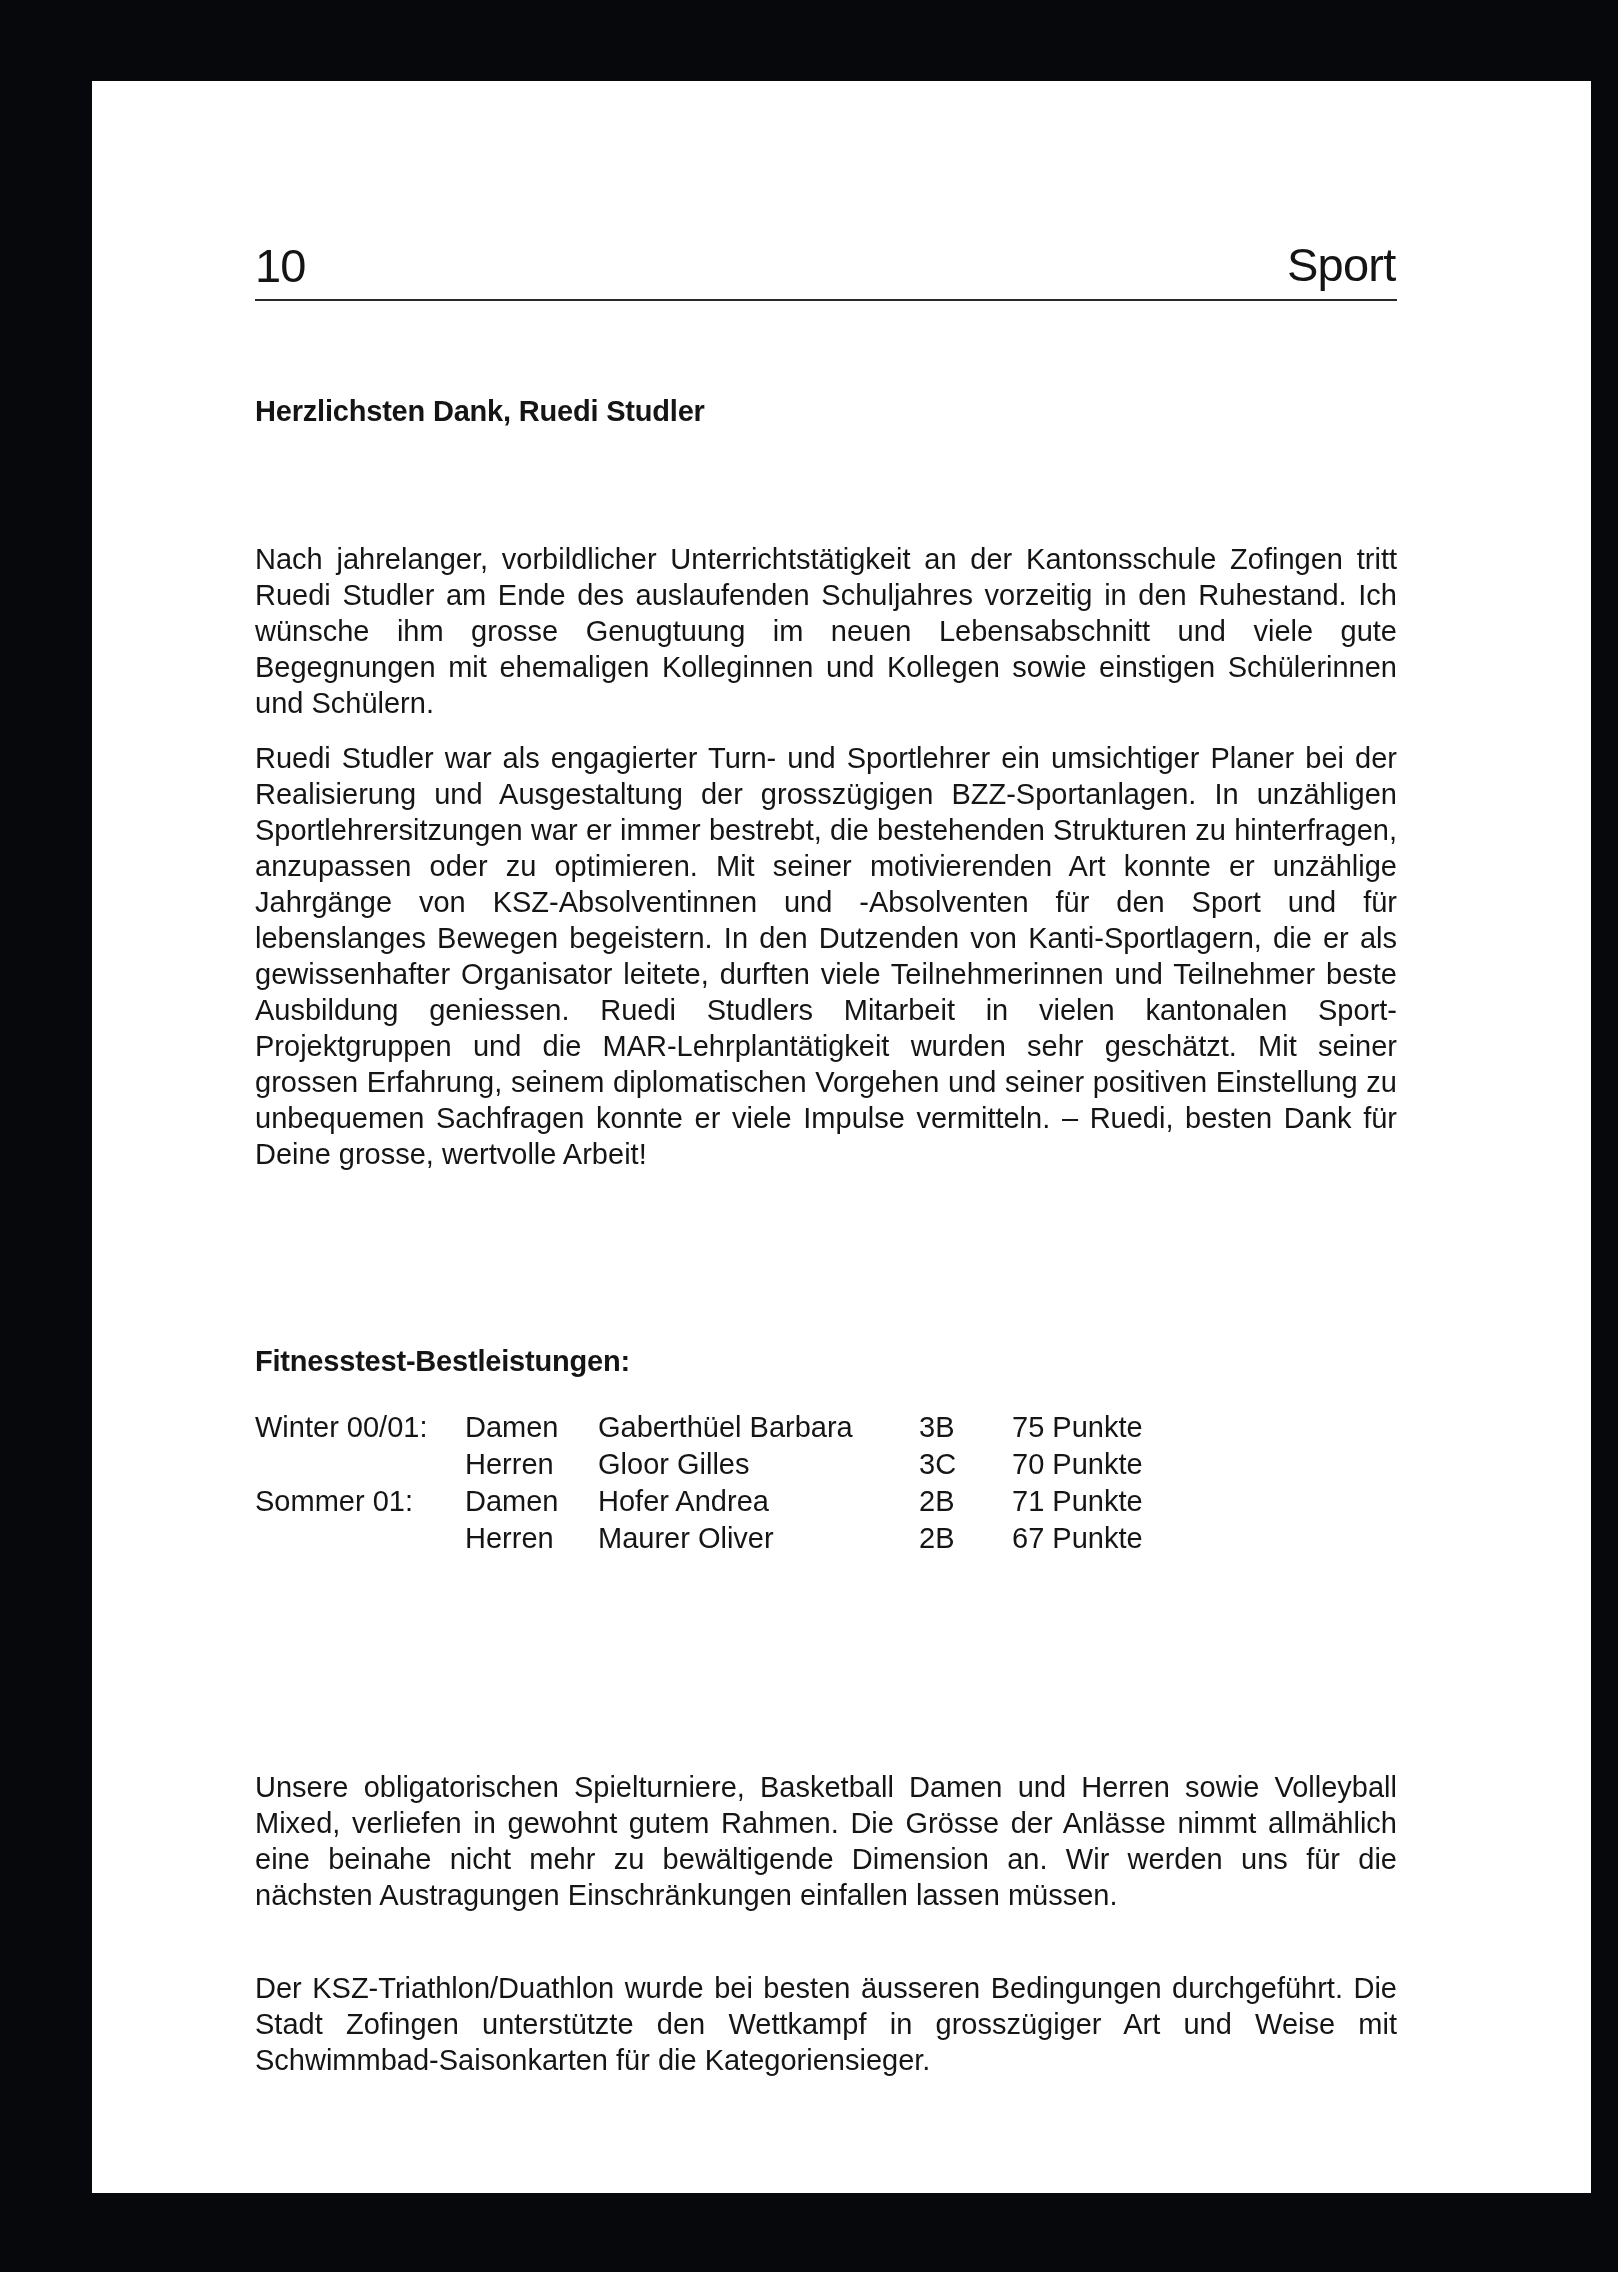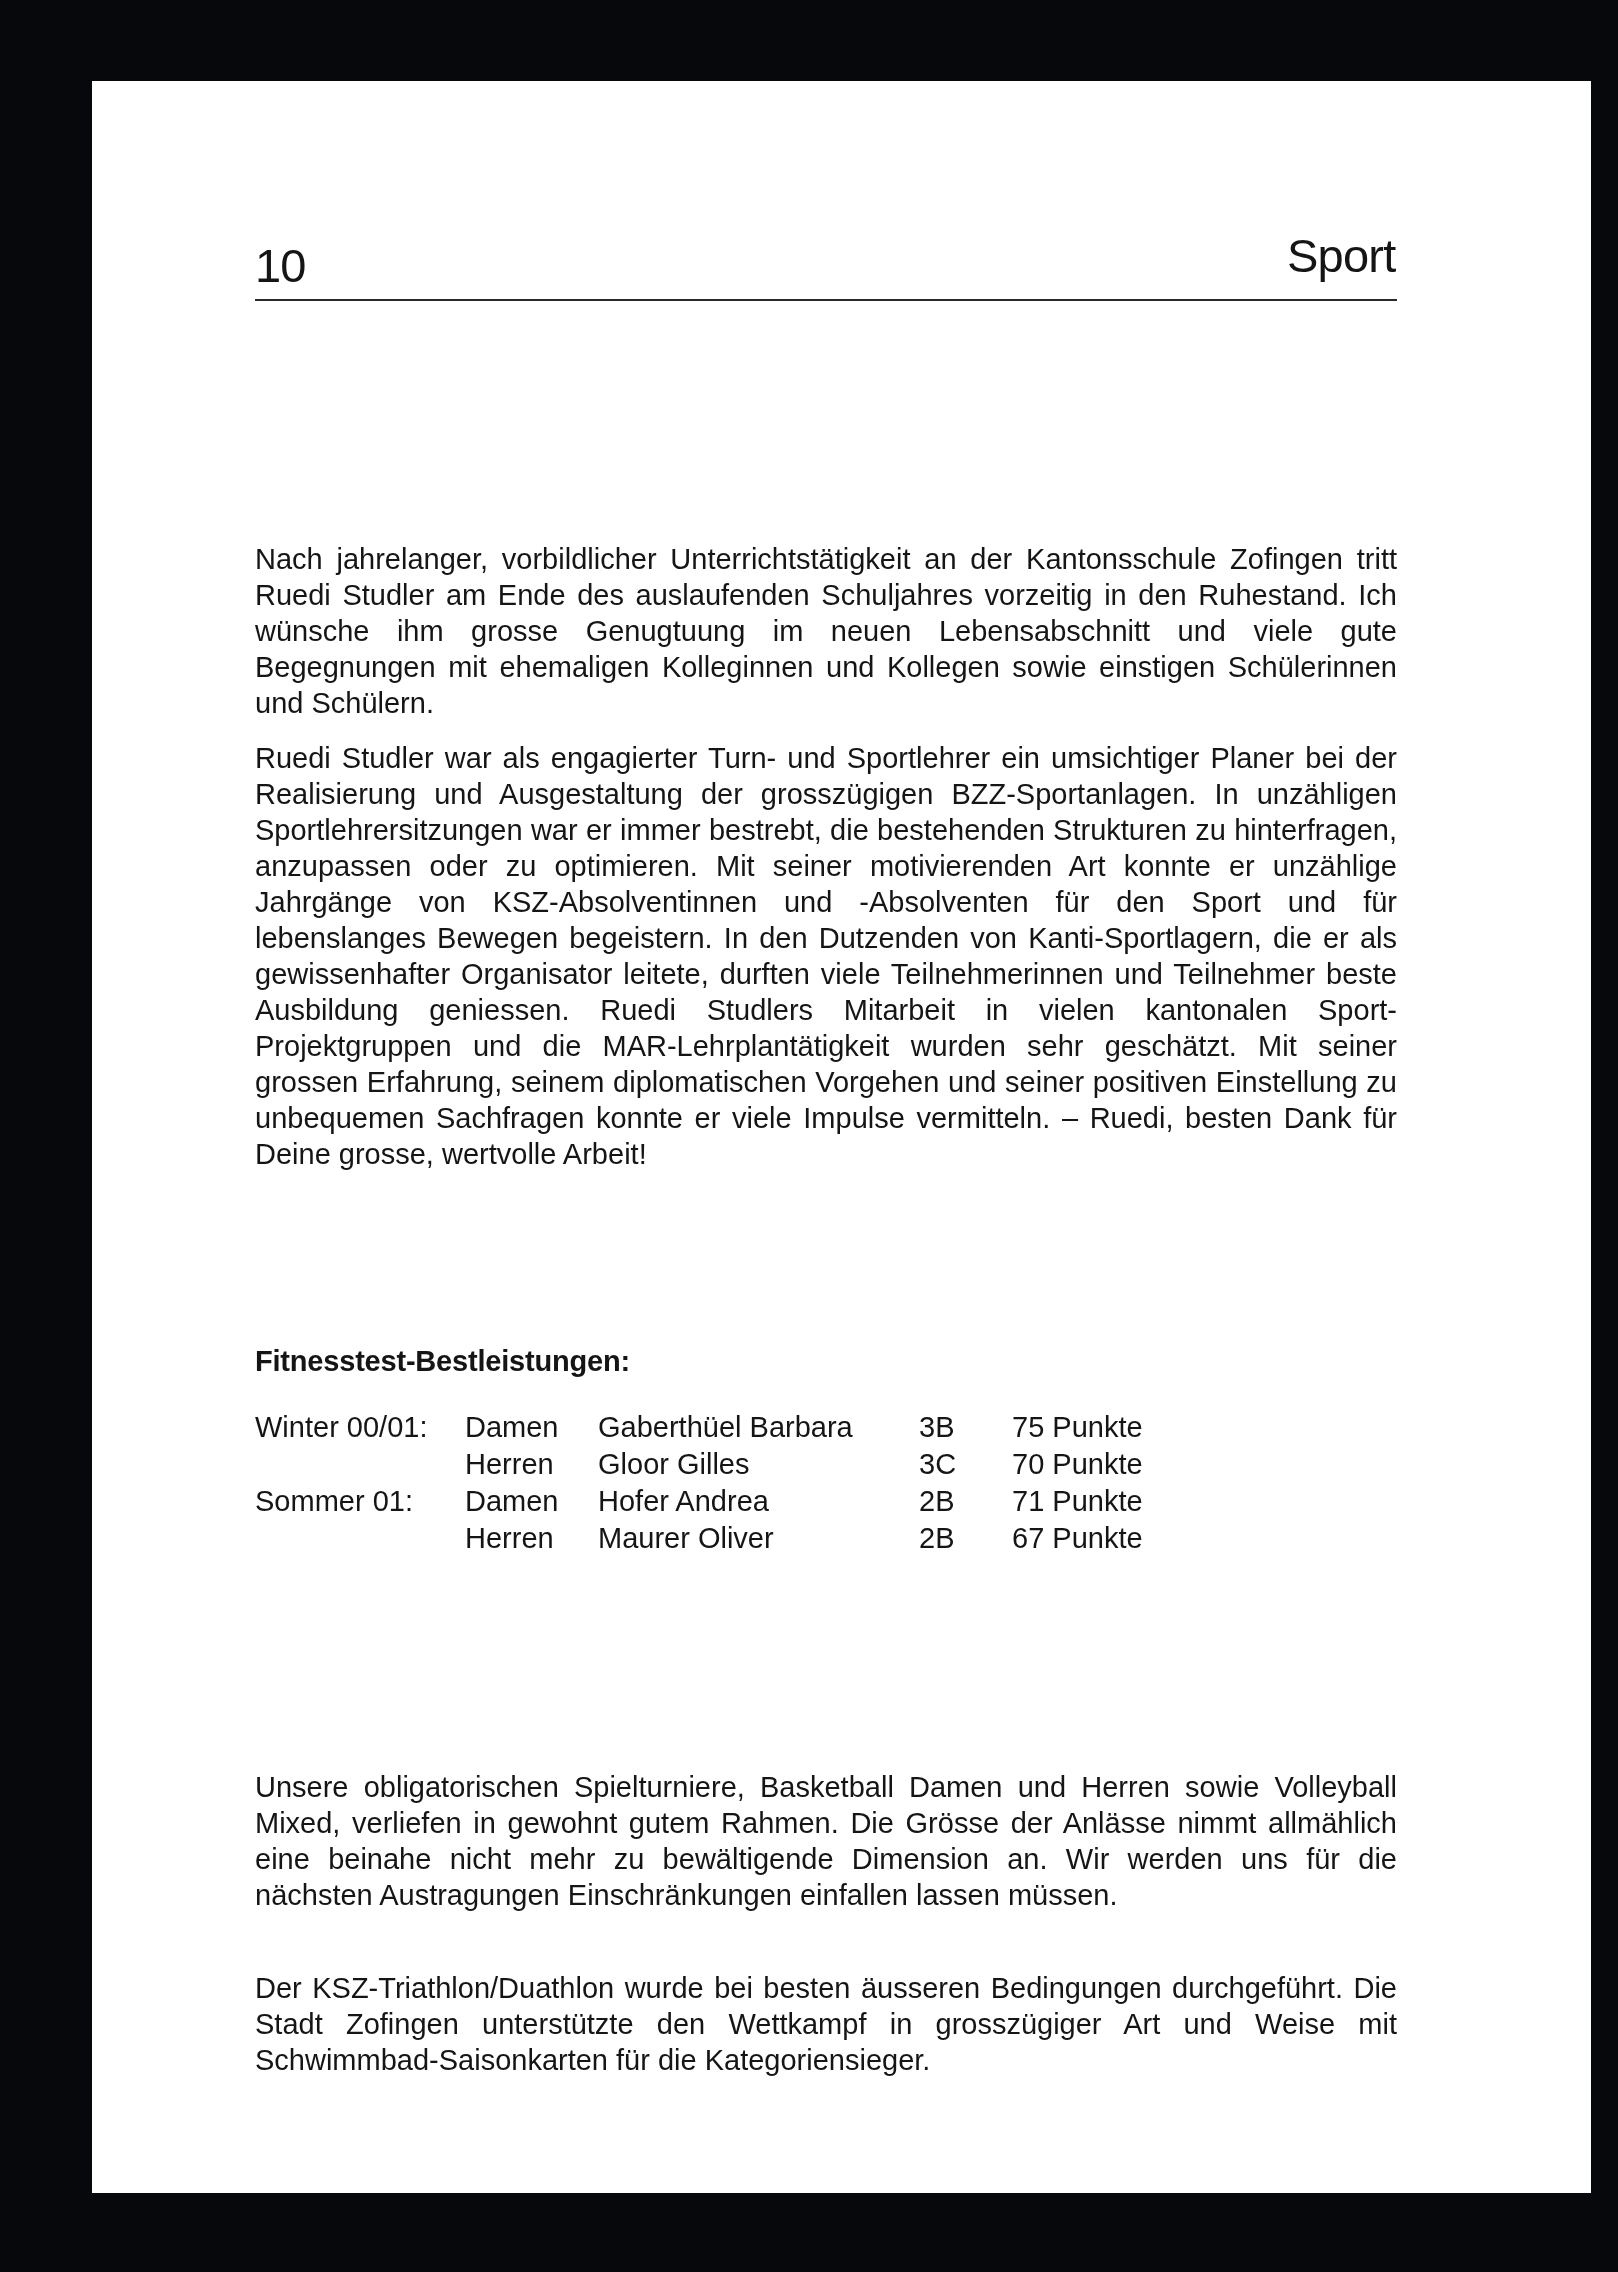--- a/index.html
+++ b/index.html
@@ -24,21 +24,21 @@
   }
   .header {
     top: 150px; height: 68px;
     border-bottom: 2.4px solid #2a2a2a;
   }
   .chap-num {
     position: absolute; left: 0; bottom: 9.7px;
     font-size: 47px; line-height: 1; letter-spacing: -0.8px;
   }
   .chap-title {
-    position: absolute; right: 1.6px; bottom: 20px;
+    position: absolute; right: 1.6px; bottom: 11px;
     font-size: 47px; line-height: 1; letter-spacing: -0.8px;
   }
   h2 {
     margin: 0; font-size: 29px; font-weight: bold;
     letter-spacing: -0.2px;
   }
   p {
     margin: 0;
     font-size: 29px; line-height: 36px;
     text-align: justify;
@@ -70,20 +70,21 @@
 </head>
 <body>
 
 <div class="page">
 
   <div class="col header">
     <span class="chap-num">10</span>
     <span class="chap-title">Sport</span>
   </div>
 
+  <h2 class="col h-dank">Herzlichsten Dank, Ruedi Studler</h2>
   <p class="col p1">Nach jahrelanger, vorbildlicher Unterrichtstätigkeit an der Kantonsschule Zofingen tritt Ruedi Studler am Ende des auslaufenden Schuljahres vorzeitig in den Ruhestand. Ich wünsche ihm grosse Genugtuung im neuen Lebensabschnitt und viele gute Begegnungen mit ehemaligen Kolleginnen und Kollegen sowie einstigen Schülerinnen und Schülern.</p>
   <p class="col p2">Ruedi Studler war als engagierter Turn- und Sportlehrer ein umsichtiger Planer bei der Realisierung und Ausgestaltung der grosszügigen BZZ-Sportanlagen. In unzähligen Sportlehrersitzungen war er immer bestrebt, die bestehenden Strukturen zu hinterfragen, anzupassen oder zu optimieren. Mit seiner motivierenden Art konnte er unzählige Jahrgänge von KSZ-Absolventinnen und -Absolventen für den Sport und für lebenslanges Bewegen begeistern. In den Dutzenden von Kanti-Sportlagern, die er als gewissenhafter Organisator leitete, durften viele Teilnehmerinnen und Teilnehmer beste Ausbildung geniessen. Ruedi Studlers Mitarbeit in vielen kantonalen Sport-Projektgruppen und die MAR-Lehrplantätigkeit wurden sehr geschätzt. Mit seiner grossen Erfahrung, seinem diplomatischen Vorgehen und seiner positiven Einstellung zu unbequemen Sachfragen konnte er viele Impulse vermitteln. – Ruedi, besten Dank für Deine grosse, wertvolle Arbeit!</p>
 
   <h2 class="col h-fit">Fitnesstest-Bestleistungen:</h2>
   <div class="col results">
     <div class="res-row">
       <span class="c-season">Winter 00/01:</span>
       <span class="c-cat">Damen</span>
       <span class="c-name">Gaberthüel Barbara</span>
       <span class="c-class">3B</span>

